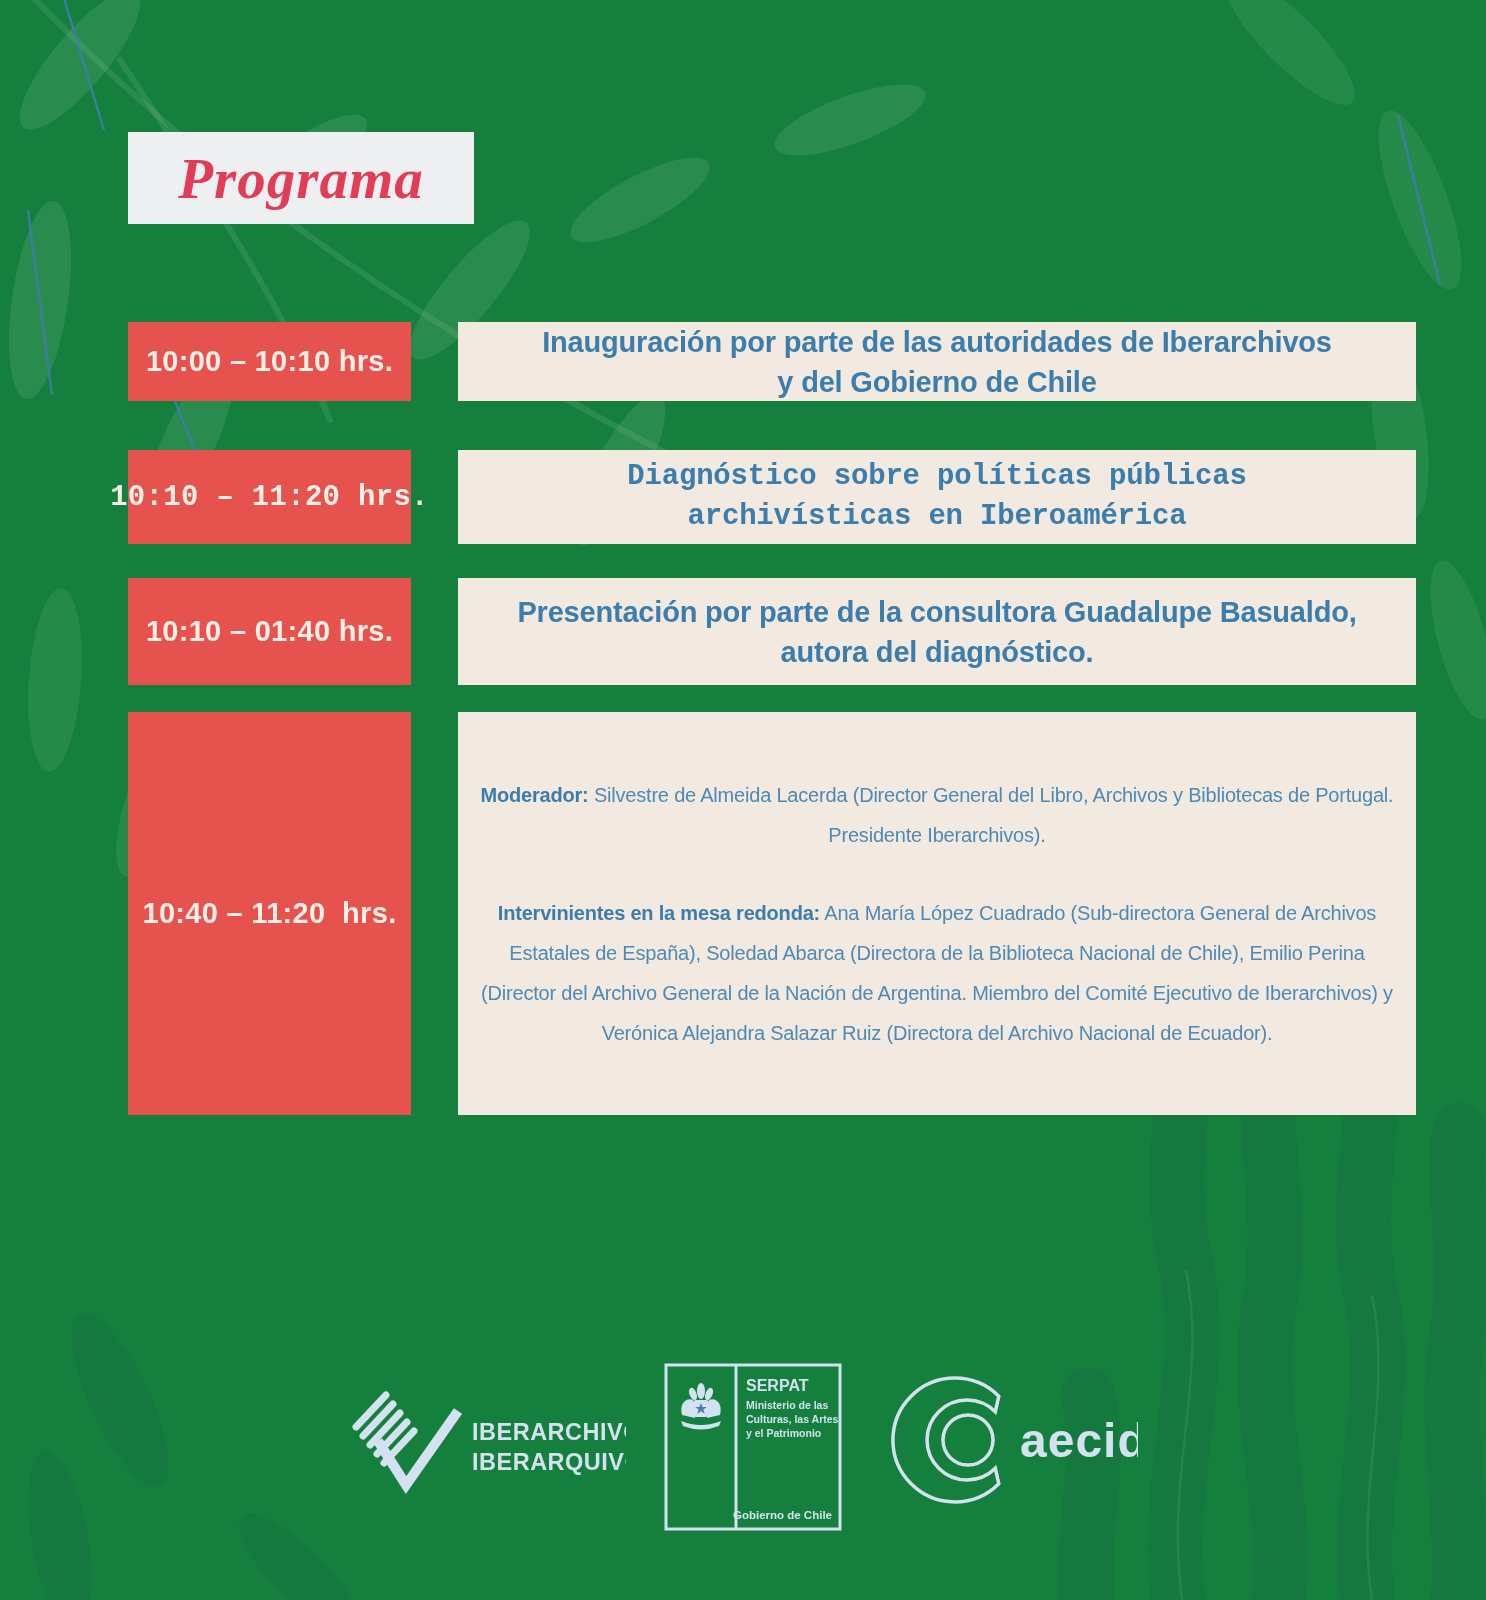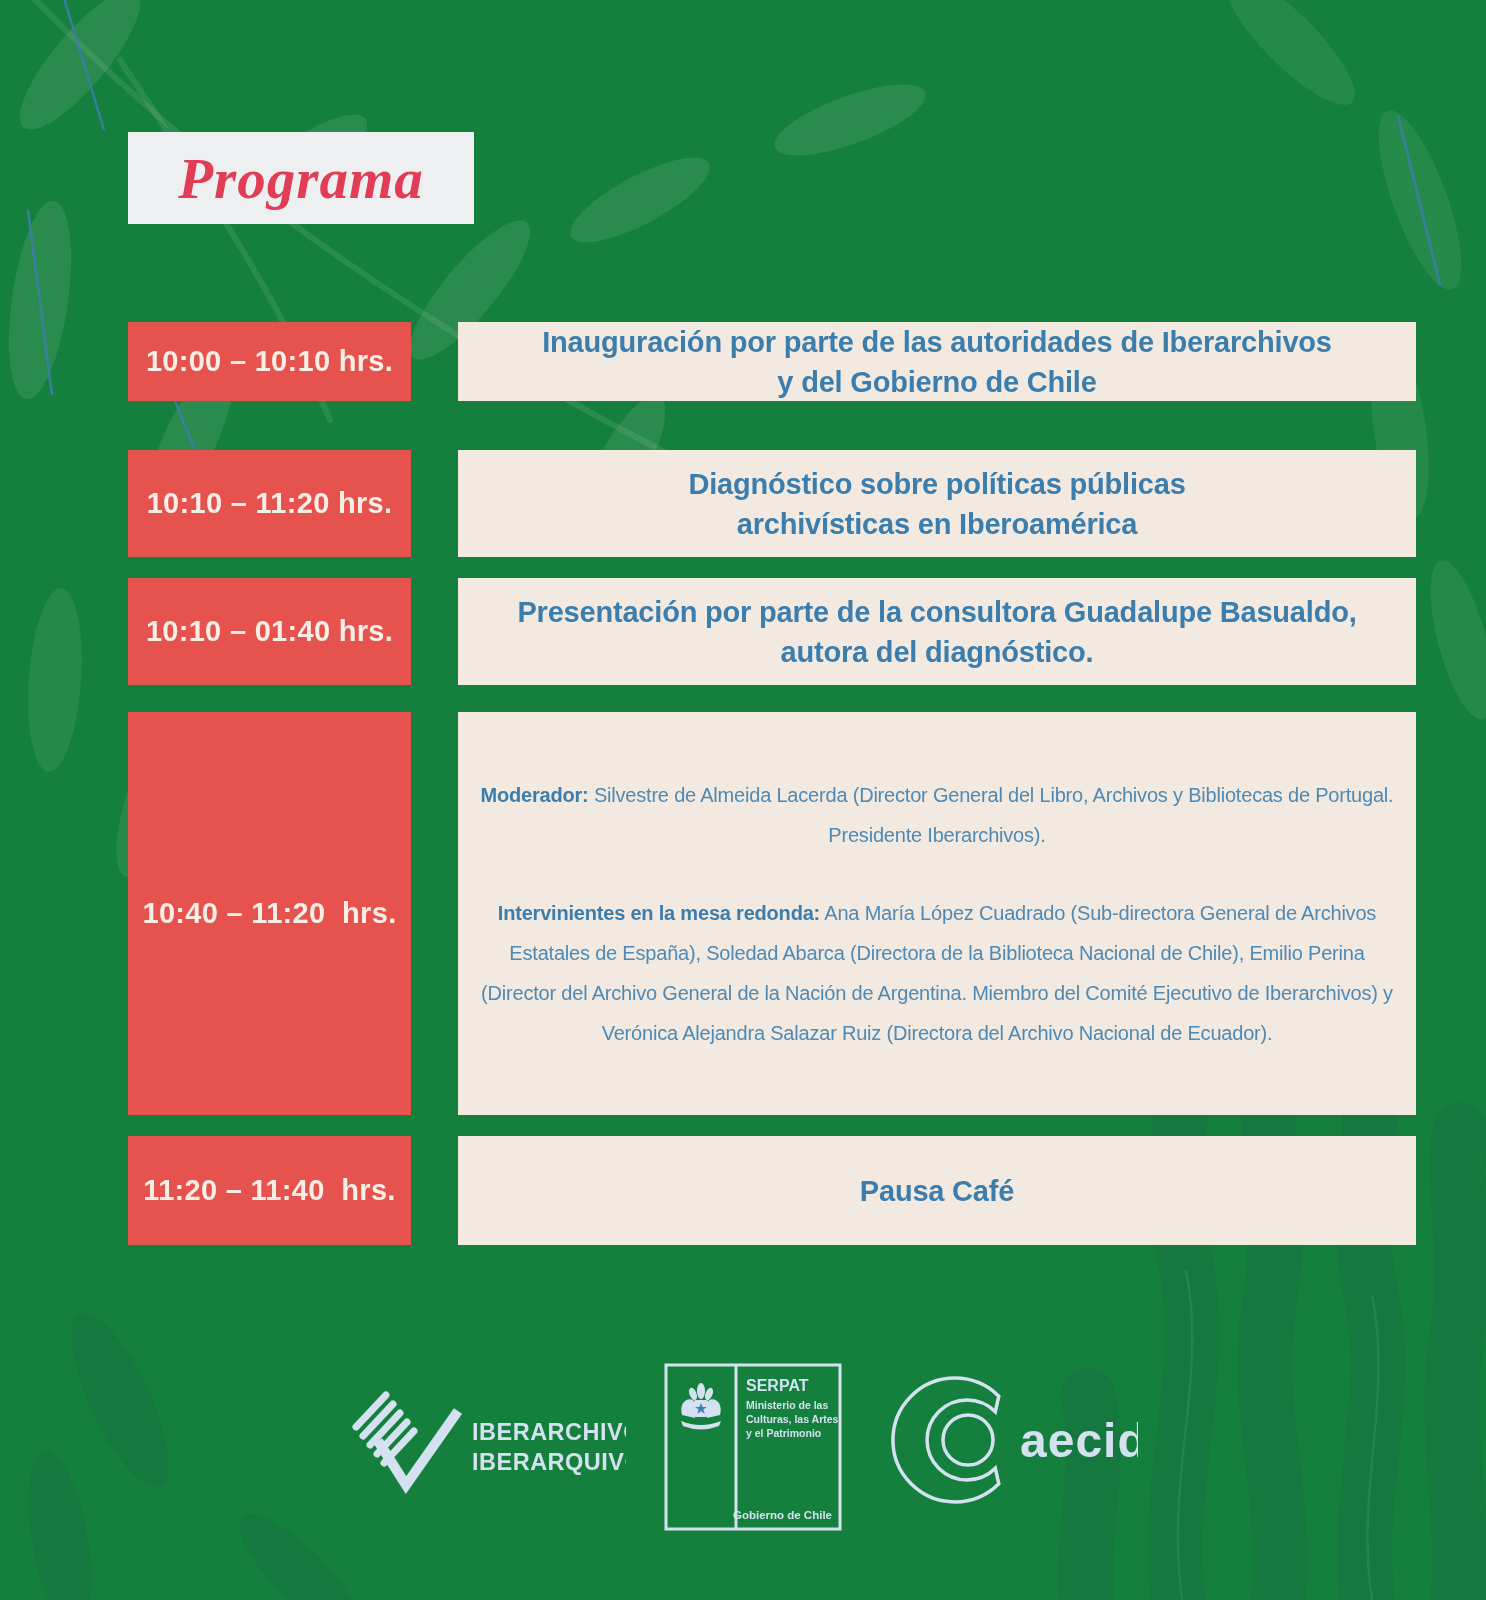--- a/index.html
+++ b/index.html
@@ -37,21 +37,21 @@
   .content-box{
     position:absolute;left:302px;top:0;width:958px;height:100%;
     background:#f2e9e0;display:flex;align-items:center;justify-content:center;
     box-sizing:border-box;padding:10px 12px;margin-left:28px;
   }
   .content-heading{
     color:#3b7dad;font-weight:700;font-size:29px;line-height:40px;
     text-align:center;white-space:pre-line;width:100%;letter-spacing:-0.2px;
   }
   .row1{top:322px;height:79px;}
-  .row2{top:450px;height:107px;}
+  .row2{top:450px;height:94px;font-family:Liberation Mono, monospace;}
   .row3{top:578px;height:107px;}
   .row4{top:712px;height:403px;}
   .row5{top:1136px;height:109px;}
   .content-body{width:100%;text-align:center;color:#4e8ab5;
     font-size:20px;line-height:40px;letter-spacing:-0.2px;}
   .content-body p{margin:0 0 38px 0;}
   .content-body p:last-child{margin-bottom:0;}
   .content-body .lead{font-weight:700;color:#3b7dad;}
 
   
@@ -159,28 +159,20 @@
       <span class="time-text">10:40 – 11:20  hrs.</span>
     </div>
     <div class="content-box">
       <div class="content-body">
         <p><span class="lead">Moderador:</span><span> Silvestre de Almeida Lacerda (Director General del Libro, Archivos y Bibliotecas de Portugal. Presidente Iberarchivos).</span></p>
         <p><span class="lead">Intervinientes en la mesa redonda:</span><span> Ana María López Cuadrado (Sub-directora General de Archivos Estatales de España), Soledad Abarca (Directora de la Biblioteca Nacional de Chile), Emilio Perina (Director del Archivo General de la Nación de Argentina. Miembro del Comité Ejecutivo de Iberarchivos) y Verónica Alejandra Salazar Ruiz (Directora del Archivo Nacional de Ecuador).</span></p>
       </div>
     </div>
   </div>
 
-  <div class="row row5">
-    <div class="time-box">
-      <span class="time-text">11:20 – 11:40  hrs.</span>
-    </div>
-    <div class="content-box">
-      <div class="content-heading">Pausa Café</div>
-    </div>
-  </div>
 
   <div class="logos">
 
     <div class="logo logo-tint">
       <svg width="278" height="110" viewBox="0 0 278 110">
         <g stroke="#d3e1f1" fill="none">
           <g stroke-width="7" stroke-linecap="round">
             <path d="M8,42  L38,10"></path>
             <path d="M15,51 L45,19"></path>
             <path d="M22,60 L52,28"></path>

